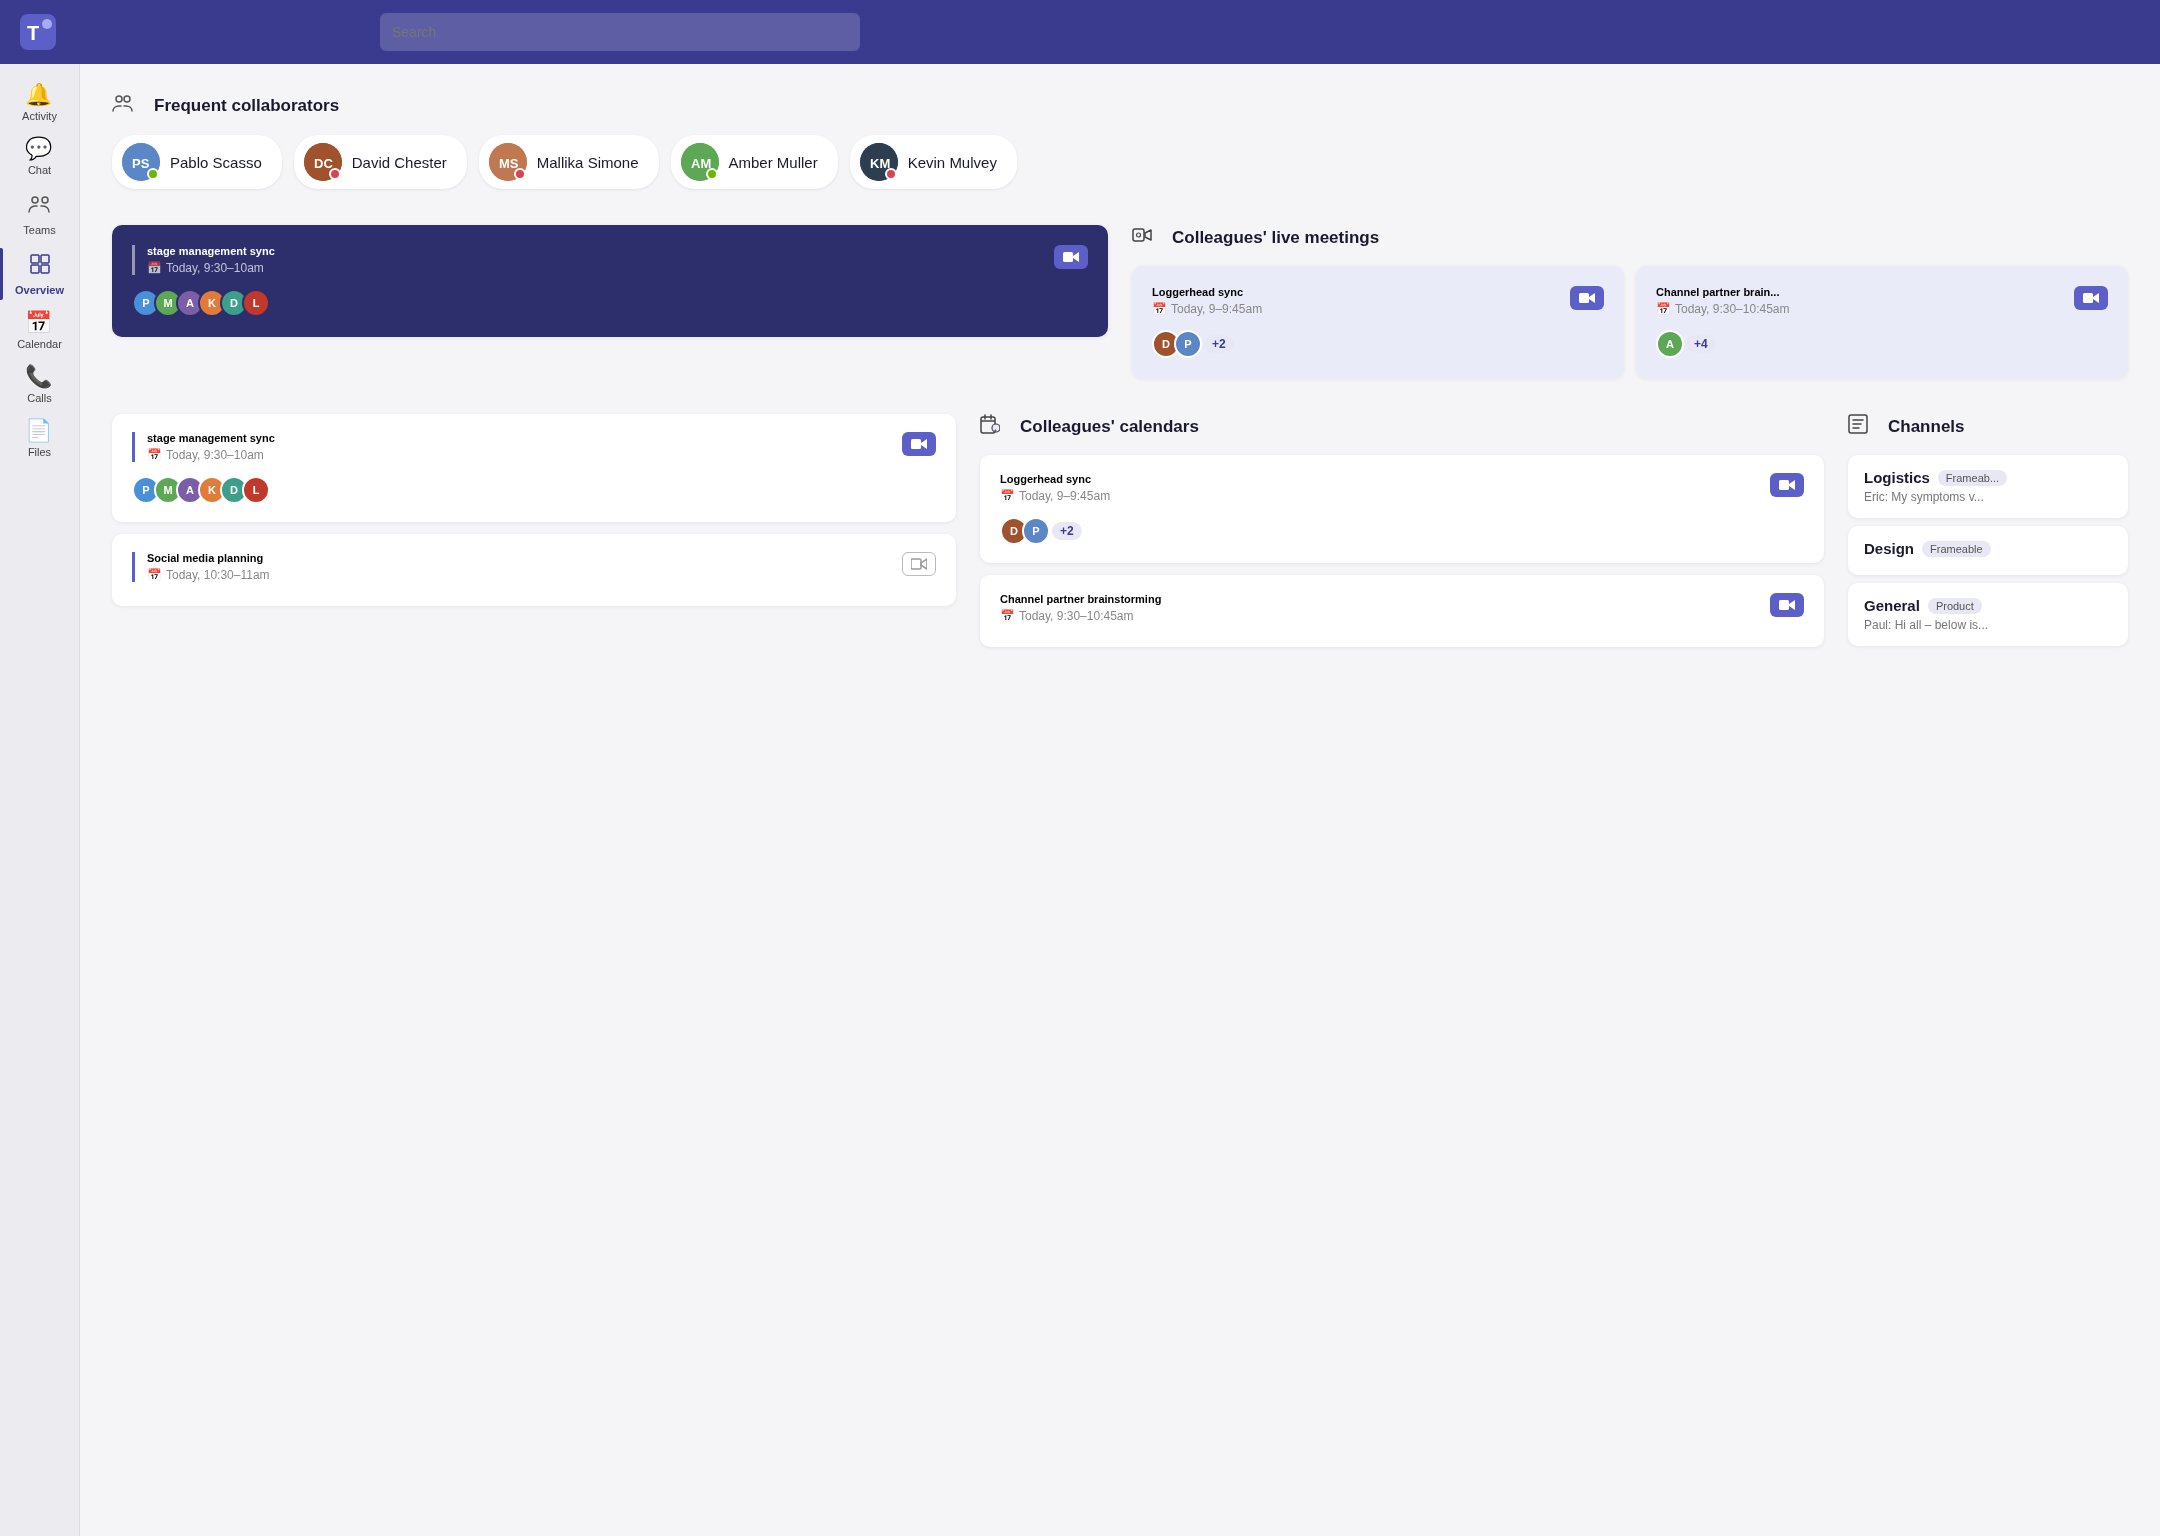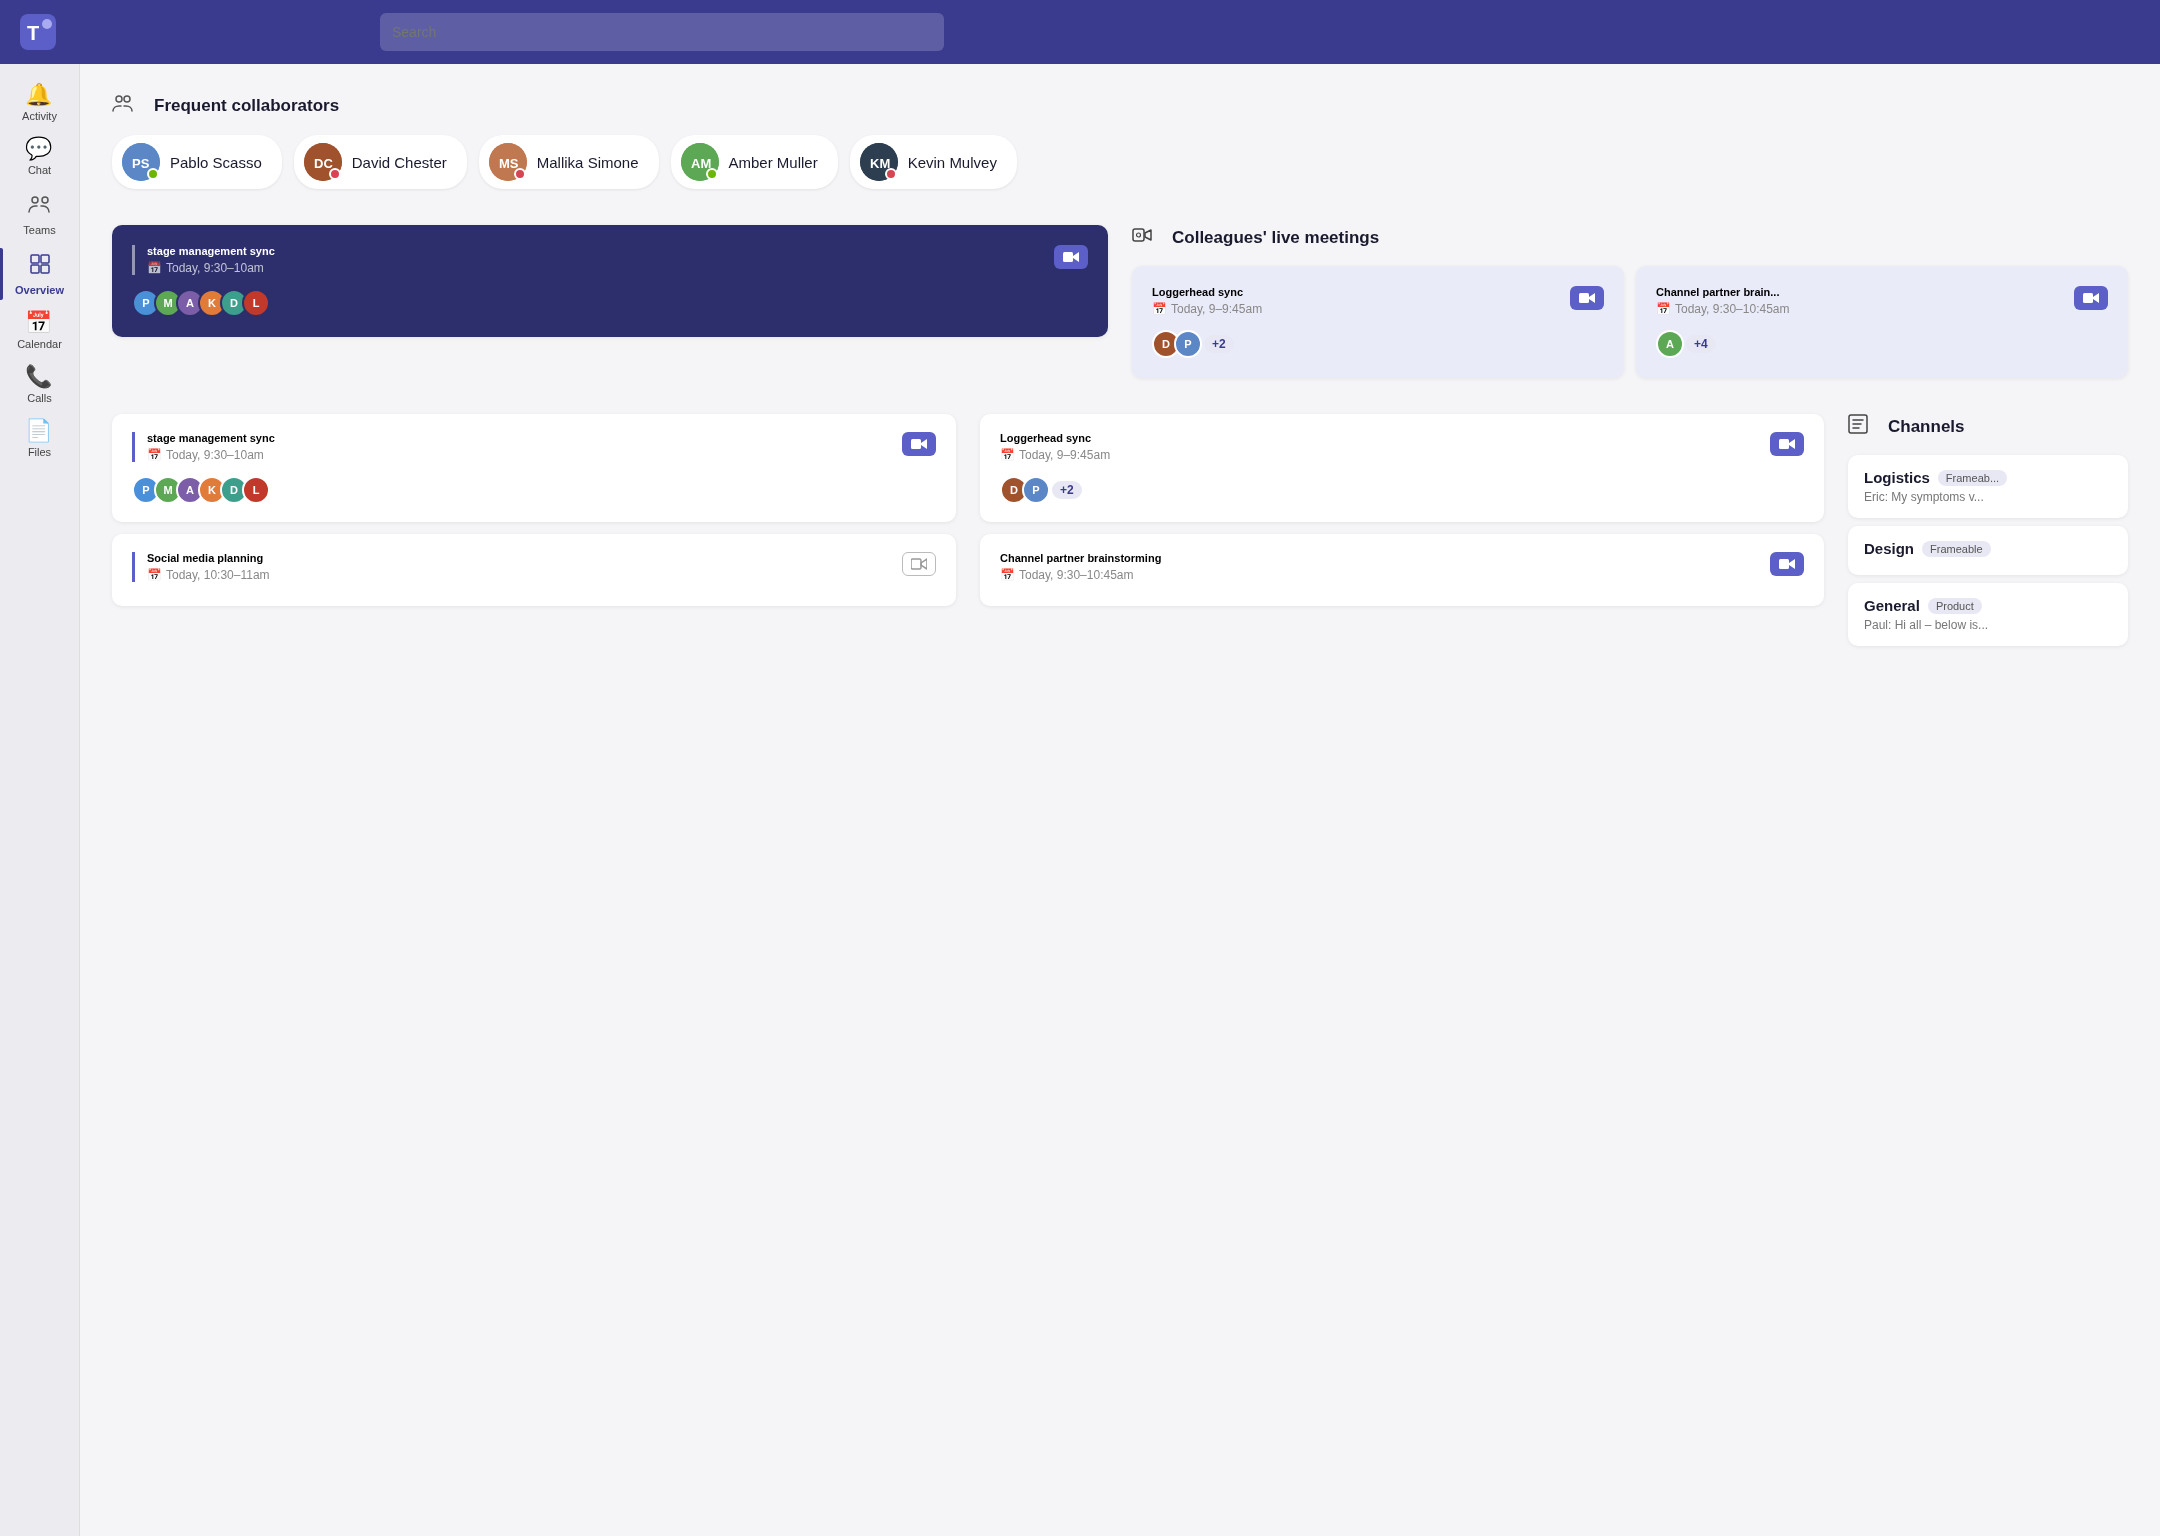--- a/index.html
+++ b/index.html
@@ -19,21 +19,21 @@
       height: 44px;
       display: flex;
       align-items: center;
       justify-content: center;
     }
     .topbar-search {
       margin-left: 320px;
       background: rgba(255,255,255,0.18);
       border-radius: 6px;
       height: 38px;
-      width: 564px;
+      width: 480px;
       border: none;
       outline: none;
       color: white;
       padding: 0 12px;
       font-size: 14px;
     }
 
     
     .main-layout {
       display: flex;
@@ -582,20 +582,32 @@
                     <rect x="0" y="1" width="10" height="10" rx="1.5"></rect>
                     <path d="M10 5l6-4v10l-6-4z"></path>
                   </svg>
               </div>
             </div>
           </div>
         </div>
       </div>
 
       <div>
+        <div class="section-title">
+          <span>
+            <svg width="20" height="20" viewBox="0 0 20 20" fill="none">
+                <rect x="1" y="3" width="14" height="16" rx="2" stroke="#444" stroke-width="1.5"></rect>
+                <path d="M1 7h14" stroke="#444" stroke-width="1.5"></path>
+                <path d="M5 1v4M11 1v4" stroke="#444" stroke-width="1.5" stroke-linecap="round"></path>
+                <circle cx="16" cy="14" r="4" fill="#eaebf8" stroke="#444" stroke-width="1.2"></circle>
+                <text x="13.5" y="17.5" font-size="6" fill="#444">+</text>
+              </svg>
+          </span>
+          <span>Colleagues' calendars</span>
+        </div>
         <div class="calendar-col">
           <div class="cal-card">
             <div class="meeting-card-header">
               <div>
                 <div class="meeting-title">Loggerhead sync</div>
                 <div class="meeting-time">
                   <span>📅</span>
                   <span>Today, 9–9:45am</span>
                 </div>
               </div>

